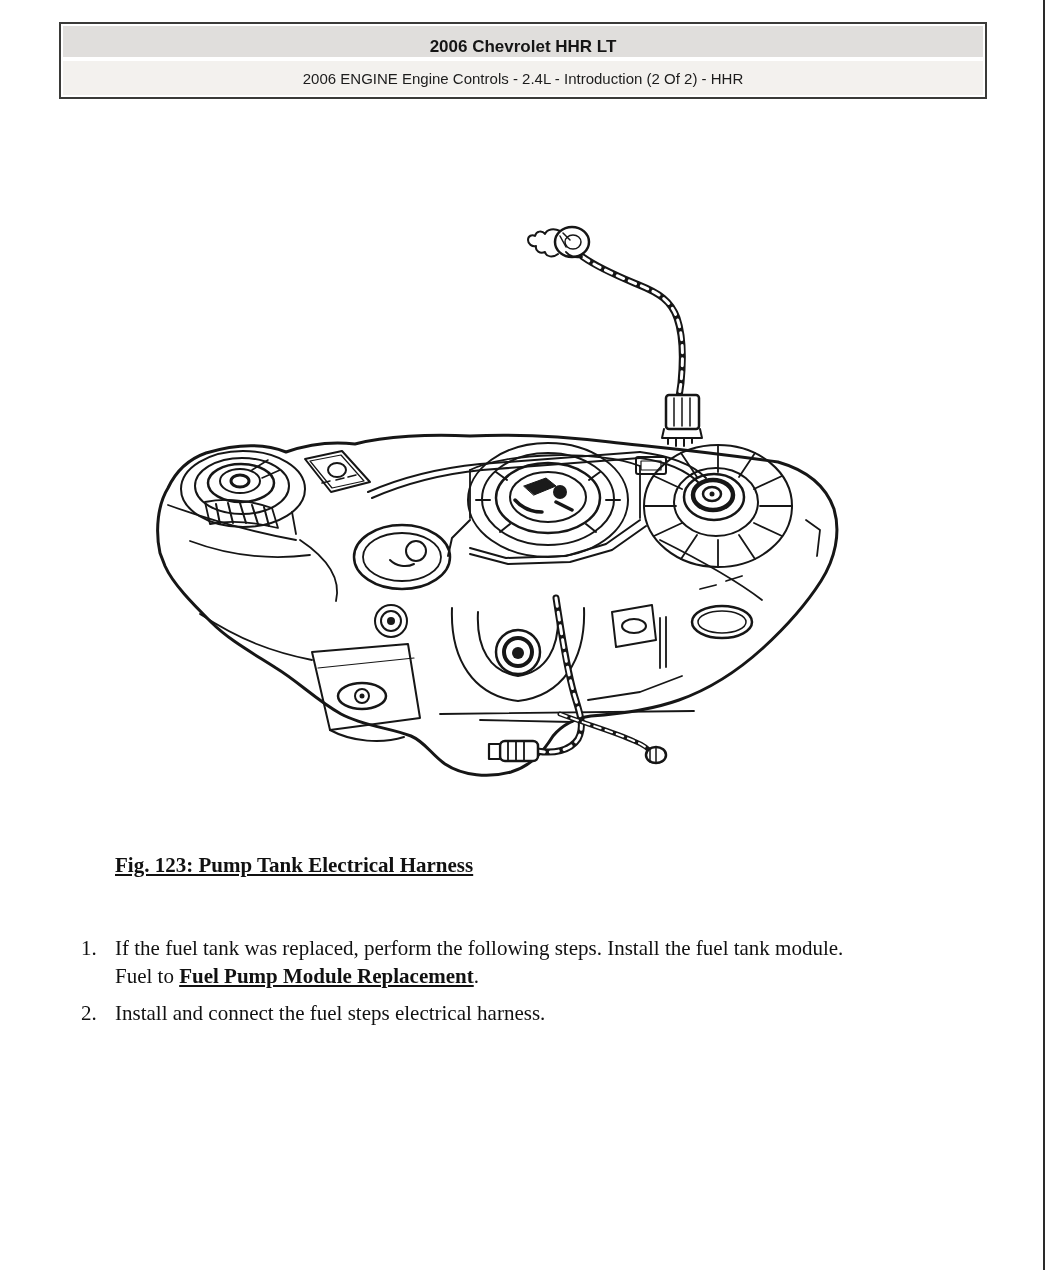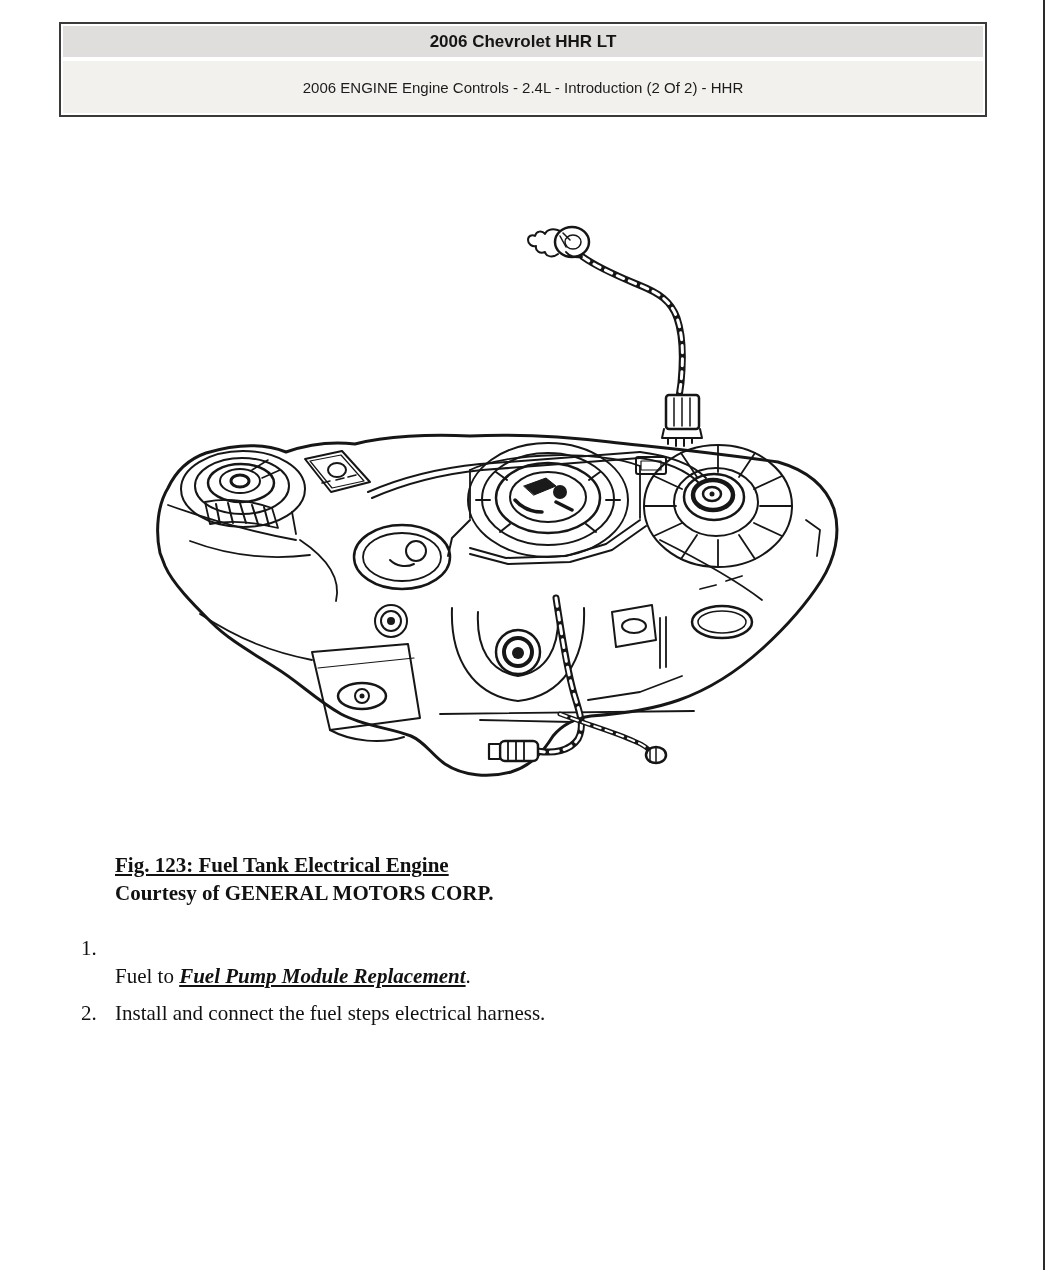--- a/index.html
+++ b/index.html
@@ -20,24 +20,24 @@
     box-sizing:border-box;
   }
   .header-row{
     display:flex;align-items:center;justify-content:center;
     font-family:"Liberation Sans", sans-serif;
     text-align:center;
   }
   .header-row.r1{
     height:31px;margin-bottom:4px;
     background:var(--header-row1-bg,#e0dedc);
-    font-weight:bold;font-size:17px;color:#151515;
+    font-weight:bold;font-size:17px;color:#151515;align-items:flex-end;
   }
   .header-row.r2{
-    height:52px;
+    height:34px;
     background:var(--header-row2-bg,#f3f1ee);
     font-size:15px;color:#1c1c1c;
   }
   
   .edge-line{
     position:absolute;left:1043px;top:0;width:2px;height:1270px;
     background:#2a2a2a;
   }
   
   .figure{
@@ -52,21 +52,21 @@
   .caption .underlined{text-decoration:underline;}
   
   .steps{
     position:absolute;left:81px;top:934px;width:930px;
     font-size:21px;line-height:28px;
   }
   .step{display:flex;margin-bottom:9px;}
   .step-num{flex:0 0 34px;width:34px;}
   .step-body{flex:1 1 auto;}
   .doclink{
-    font-weight:bold;text-decoration:underline;color:inherit;cursor:pointer;font-style:italic;
+    font-weight:bold;text-decoration:underline;color:inherit;cursor:pointer;
   }
 </style>
 </head>
 <body>
 
 <div class="page">
 
   <div class="header-box">
     <div class="header-row r1">
       <span>2006 Chevrolet HHR LT</span>
@@ -219,30 +219,29 @@
           <path d="M664 429 L662 438 L702 438 L700 429" stroke-width="2"></path>
           <path d="M668 438 L668 444 M676 438 L676 446 M684 438 L684 446 M692 438 L692 443" stroke-width="2"></path>
         </g>
 
       </g>
     </svg>
   </div>
 
   <div class="caption">
     <div>
-      <span class="underlined">Fig. 123: Fuel Tank Electrical Engine</span>
-    </div>
-    <div>Courtesy of GENERAL MOTORS CORP.</div>
+      <span class="underlined">Fig. 123: Pump Tank Electrical Harness</span>
+    </div>
   </div>
 
   <div class="steps">
     <div class="step">
       <span class="step-num">1.</span>
       <span class="step-body">
-        <br>
+        <span>If the fuel tank was replaced, perform the following steps. Install the fuel tank module.</span><br>
         <span>Fuel to </span><a class="doclink">Fuel Pump Module Replacement</a><span>.</span>
       </span>
     </div>
     <div class="step">
       <span class="step-num">2.</span>
       <span class="step-body">Install and connect the fuel steps electrical harness.</span>
     </div>
   </div>
 
 </div>

